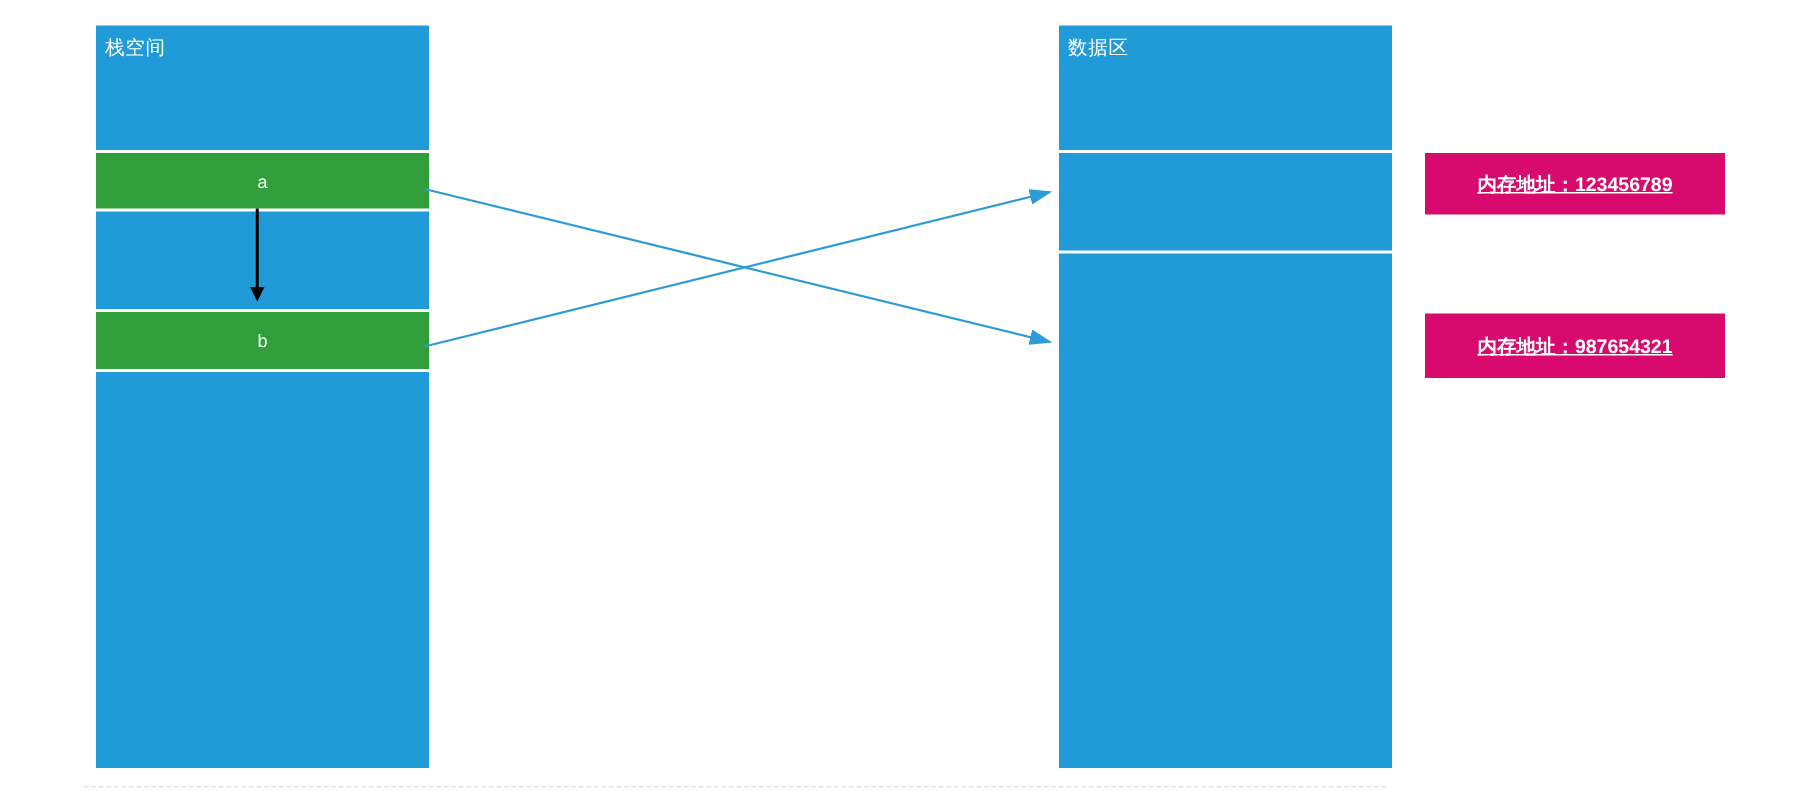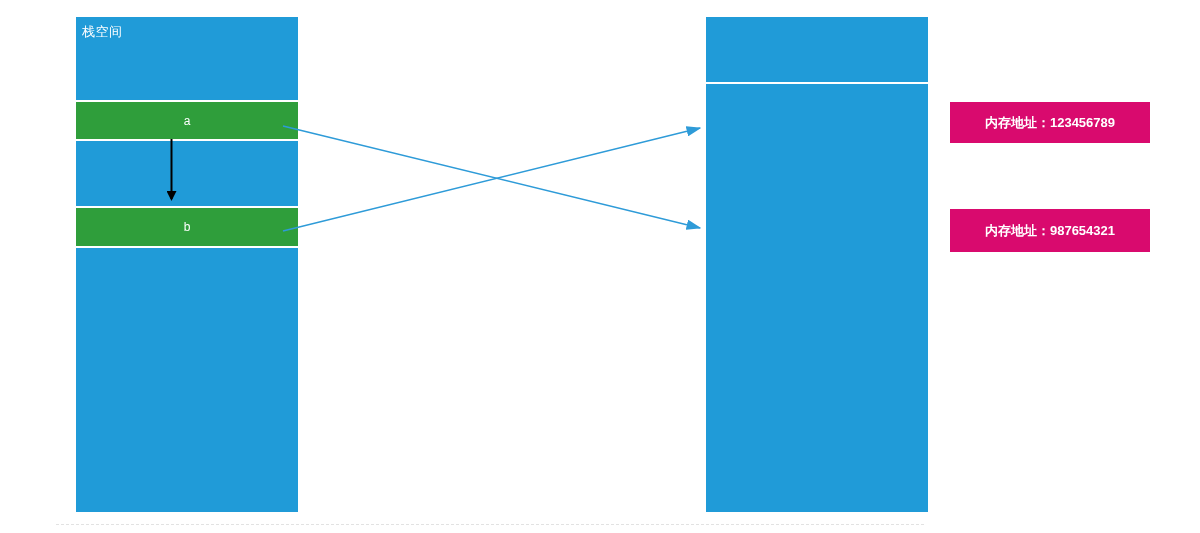--- a/index.html
+++ b/index.html
@@ -16,21 +16,21 @@
   .col {
     position: absolute;
     top: 17px;
     width: 222px;
     height: 495px;
     display: flex;
     flex-direction: column;
     gap: 2px;           
     background: #ffffff;
   }
-  .col-left  { left: 76px; border-radius: 13px; }
+  .col-left  { left: 64px; border-radius: 13px; }
   .col-right { left: 706px; }
 
   .seg { width: 100%; position: relative; flex: 0 0 auto; }
   .seg-blue  { background: #209BD8; }
   .seg-green {
     background: #2F9E3B;
     display: flex; align-items: center; justify-content: center;
   }
   .seg-header { height: 83px; }
   .seg-cell-1 { height: 37px; }
@@ -56,20 +56,21 @@
   .addr {
     position: absolute;
     left: 950px;
     width: 200px;
     background: #D90A6E;
     color: #ffffff;
     font-size: 13px;
     font-weight: bold;
     display: flex; align-items: center; justify-content: center;
     white-space: nowrap;
+    text-decoration: underline;
   }
   .addr-1 { top: 102px; height: 41px; }
   .addr-2 { top: 209px; height: 43px; }
 
   
   svg.overlay {
     position: absolute;
     left: 0; top: 0;
     width: 1200px; height: 533px;
     pointer-events: none;
@@ -96,20 +97,23 @@
       <span class="cell-label">a</span>
     </div>
     <div class="seg seg-blue seg-gap"></div>
     <div class="seg seg-green seg-cell-2">
       <span class="cell-label">b</span>
     </div>
     <div class="seg seg-blue seg-bottom"></div>
   </div>
 
   <div class="col col-right">
+    <div class="seg seg-blue seg-header">
+      <span class="col-title">数据区</span>
+    </div>
     <div class="seg seg-blue seg-gap"></div>
     <div class="seg seg-blue seg-bottom"></div>
   </div>
 
   <div class="addr addr-1">
     <span>内存地址：123456789</span>
   </div>
   <div class="addr addr-2">
     <span>内存地址：987654321</span>
   </div>

